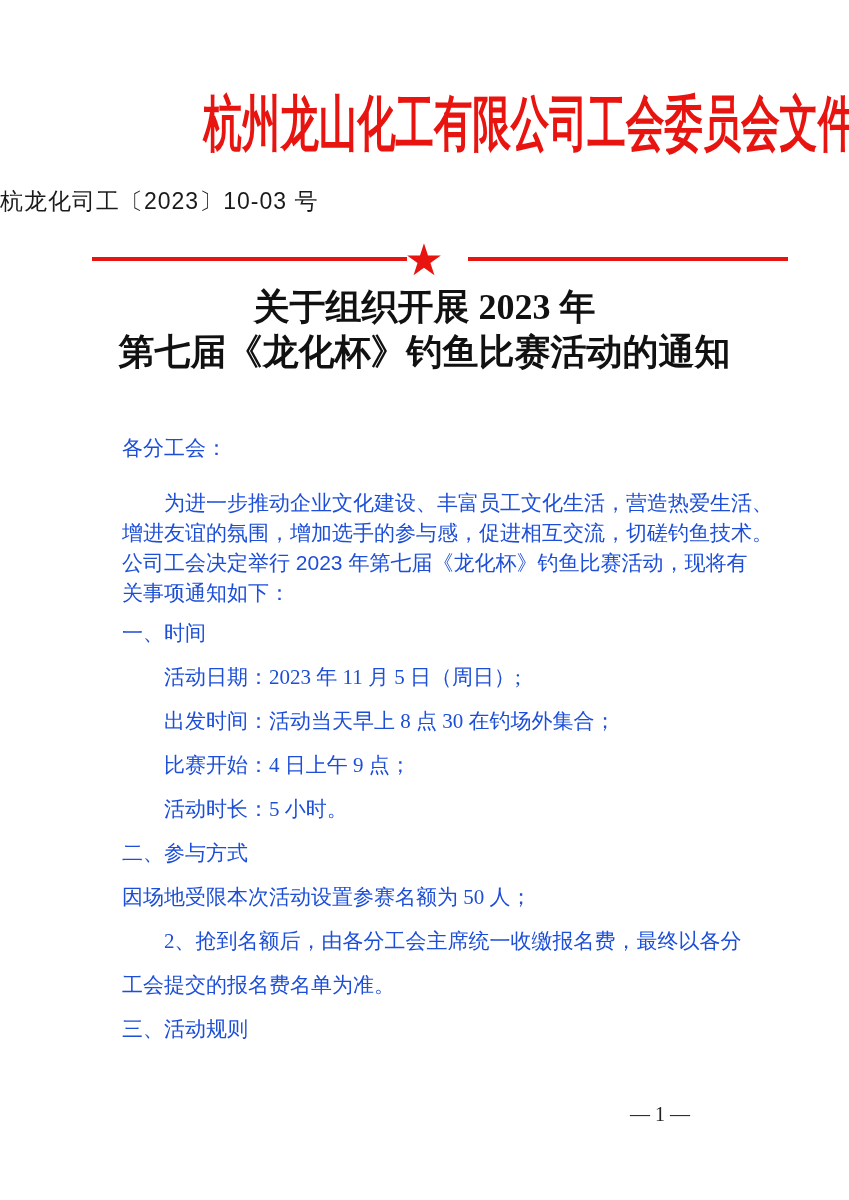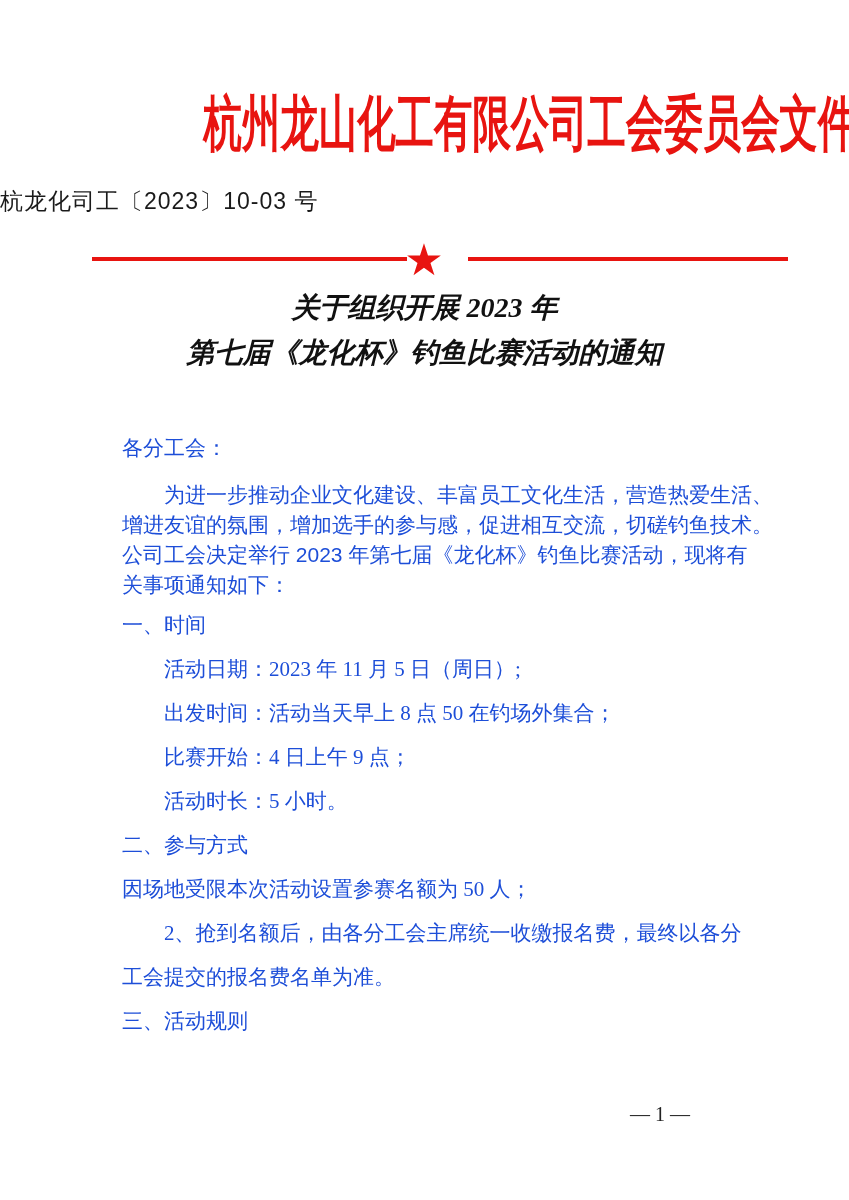--- a/index.html
+++ b/index.html
@@ -82,23 +82,22 @@
 
   
   .subject {
     position: absolute;
     top: 285px;
     left: 0;
     width: 100%;
     text-align: center;
     font-family: "Liberation Serif", serif;
     font-weight: bold;
-    font-size: 28px;
+    font-size: 36px;
     color: #111111;
-    font-style: italic;
   }
   .subject-line {
     line-height: 45px;
     white-space: nowrap;
   }
 
   
   .body-block {
     position: absolute;
     top: 432px;
@@ -106,21 +105,21 @@
     width: 660px;
     font-size: 21px;
     font-weight: 500;
     color: #1d4ed8;
   }
   .salutation {
     line-height: 32px;
     white-space: nowrap;
   }
   .intro-paragraph {
-    margin-top: 16px;
+    margin-top: 24px;
   }
   .intro-paragraph .line {
     line-height: 30px;
     white-space: nowrap;
   }
   .loose-lines {
     margin-top: 3px;
     font-family: Liberation Serif, serif;
   }
   .loose-lines .line {
@@ -169,21 +168,21 @@
     <div class="salutation">各分工会：</div>
     <div class="intro-paragraph">
         <div class="line indent">为进一步推动企业文化建设、丰富员工文化生活，营造热爱生活、</div>
         <div class="line">增进友谊的氛围，增加选手的参与感，促进相互交流，切磋钓鱼技术。</div>
         <div class="line">公司工会决定举行 2023 年第七届《龙化杯》钓鱼比赛活动，现将有</div>
         <div class="line">关事项通知如下：</div>
       </div>
     <div class="loose-lines">
         <div class="line heading">一、时间</div>
         <div class="line indent">活动日期：2023 年 11 月 5 日（周日）;</div>
-        <div class="line indent">出发时间：活动当天早上 8 点 50 在钓场外集合；</div>
+        <div class="line indent">出发时间：活动当天早上 8 点 30 在钓场外集合；</div>
         <div class="line indent">比赛开始：4 日上午 9 点；</div>
         <div class="line indent">活动时长：5 小时。</div>
         <div class="line heading">二、参与方式</div>
         <div class="line">因场地受限本次活动设置参赛名额为 50 人；</div>
         <div class="line indent">2、抢到名额后，由各分工会主席统一收缴报名费，最终以各分</div>
         <div class="line">工会提交的报名费名单为准。</div>
         <div class="line heading">三、活动规则</div>
       </div>
   </div>
 

